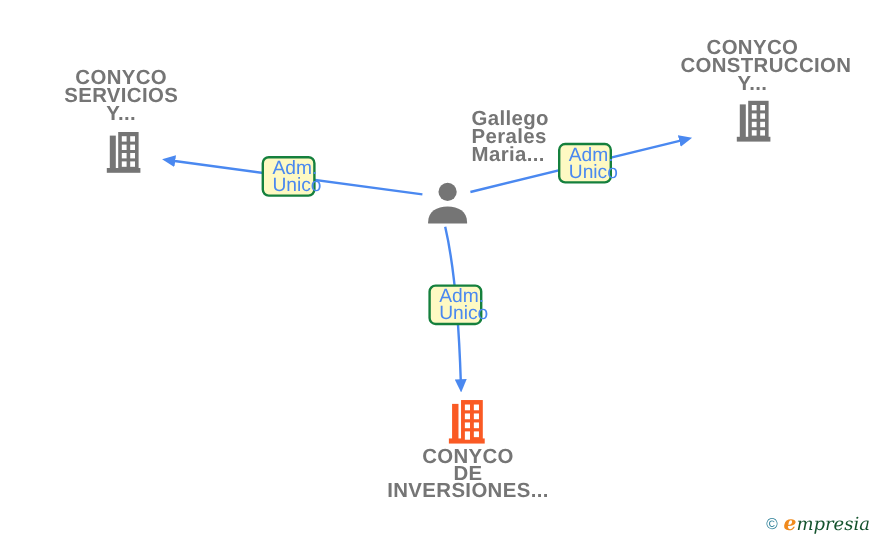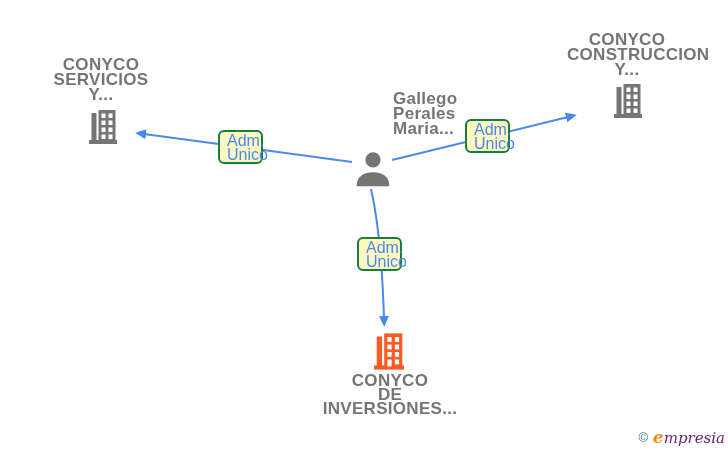--- a/index.html
+++ b/index.html
@@ -38,21 +38,21 @@
   .footer-logo{
     position:absolute;
     right:3px;top:427px;
     font-family:"DejaVu Serif", serif;
     font-style:italic;
     font-size:15px;
     white-space:nowrap;
   }
   .footer-logo .copy{color:#2e8099;font-style:normal;font-family:"Liberation Sans",sans-serif;font-size:13px;vertical-align:1px;}
   .footer-logo .brand-e{color:#f08a1d;font-weight:bold;font-size:17px;}
-  .footer-logo .brand-rest{color:#701a75;margin-top:31px;}
+  .footer-logo .brand-rest{color:#14532d;margin-top:31px;}
 </style>
 </head>
 <body>
 
 <div class="canvas">
 
   <svg class="links">
     <defs>
       <marker id="arrowhead" viewBox="0 0 11 10" refX="2" refY="5" markerUnits="userSpaceOnUse" markerWidth="11" markerHeight="10" orient="auto">
         <path d="M0,0 L11,5 L0,10 Z" fill="#4a88f0"></path>

